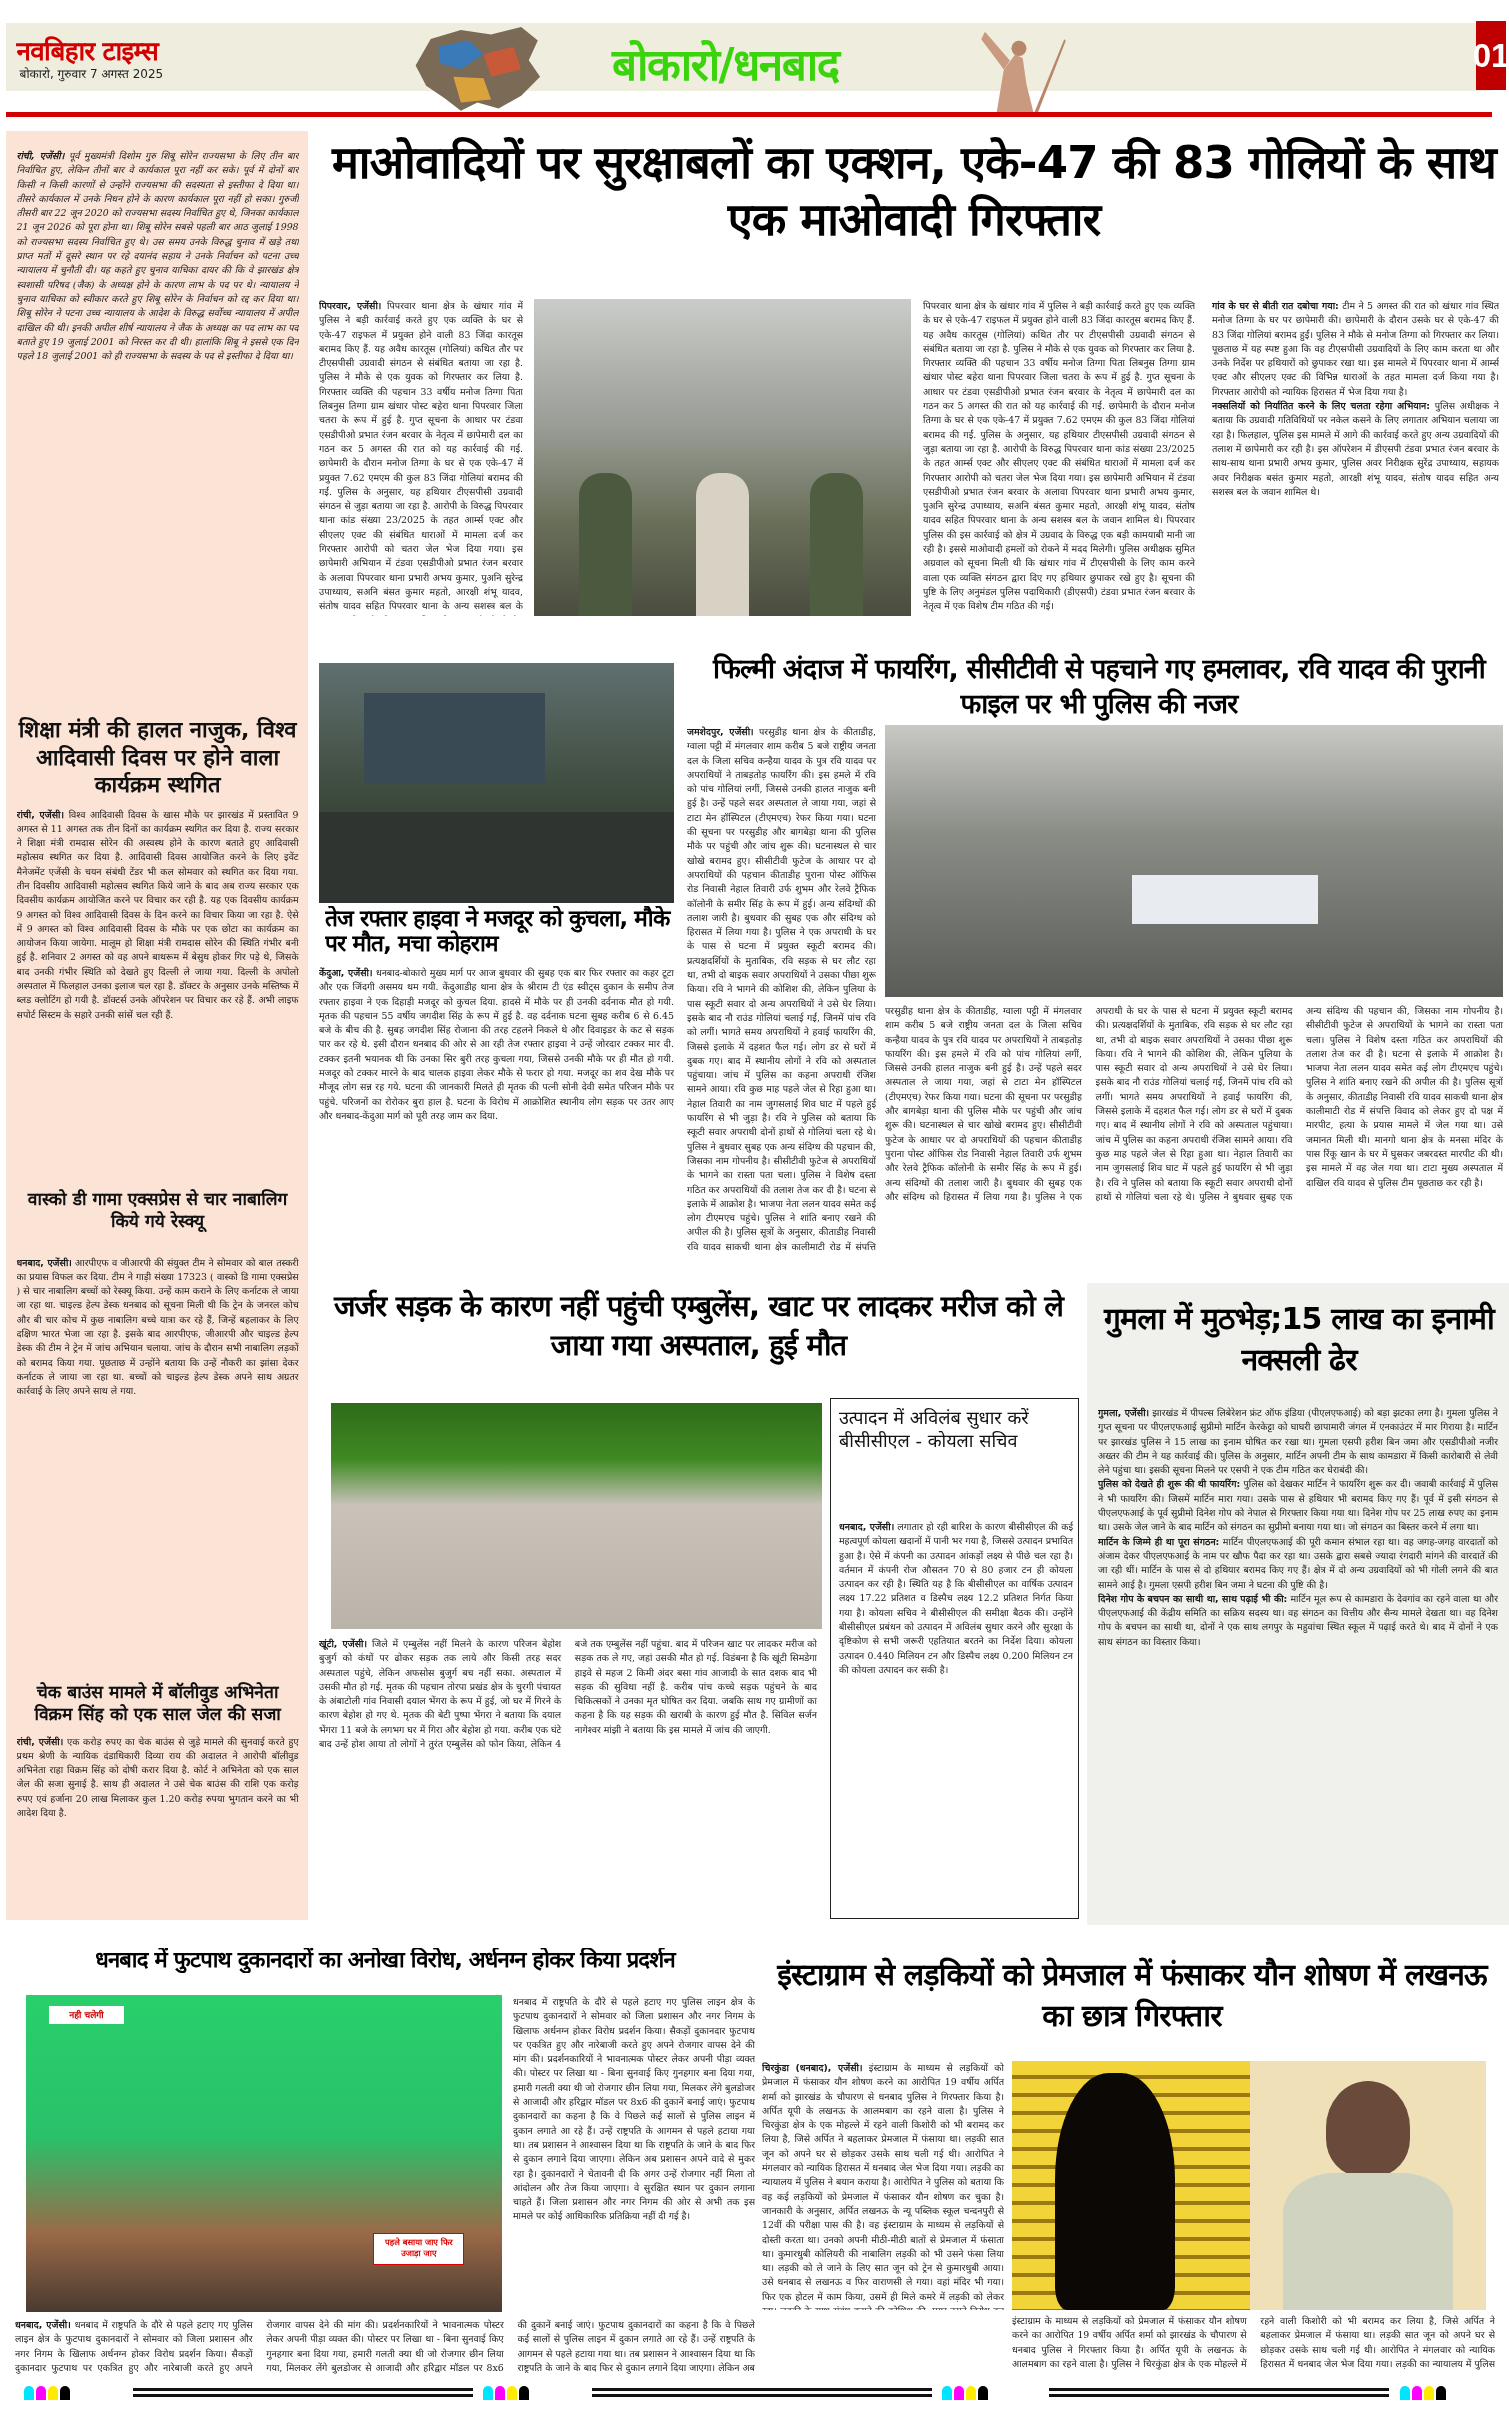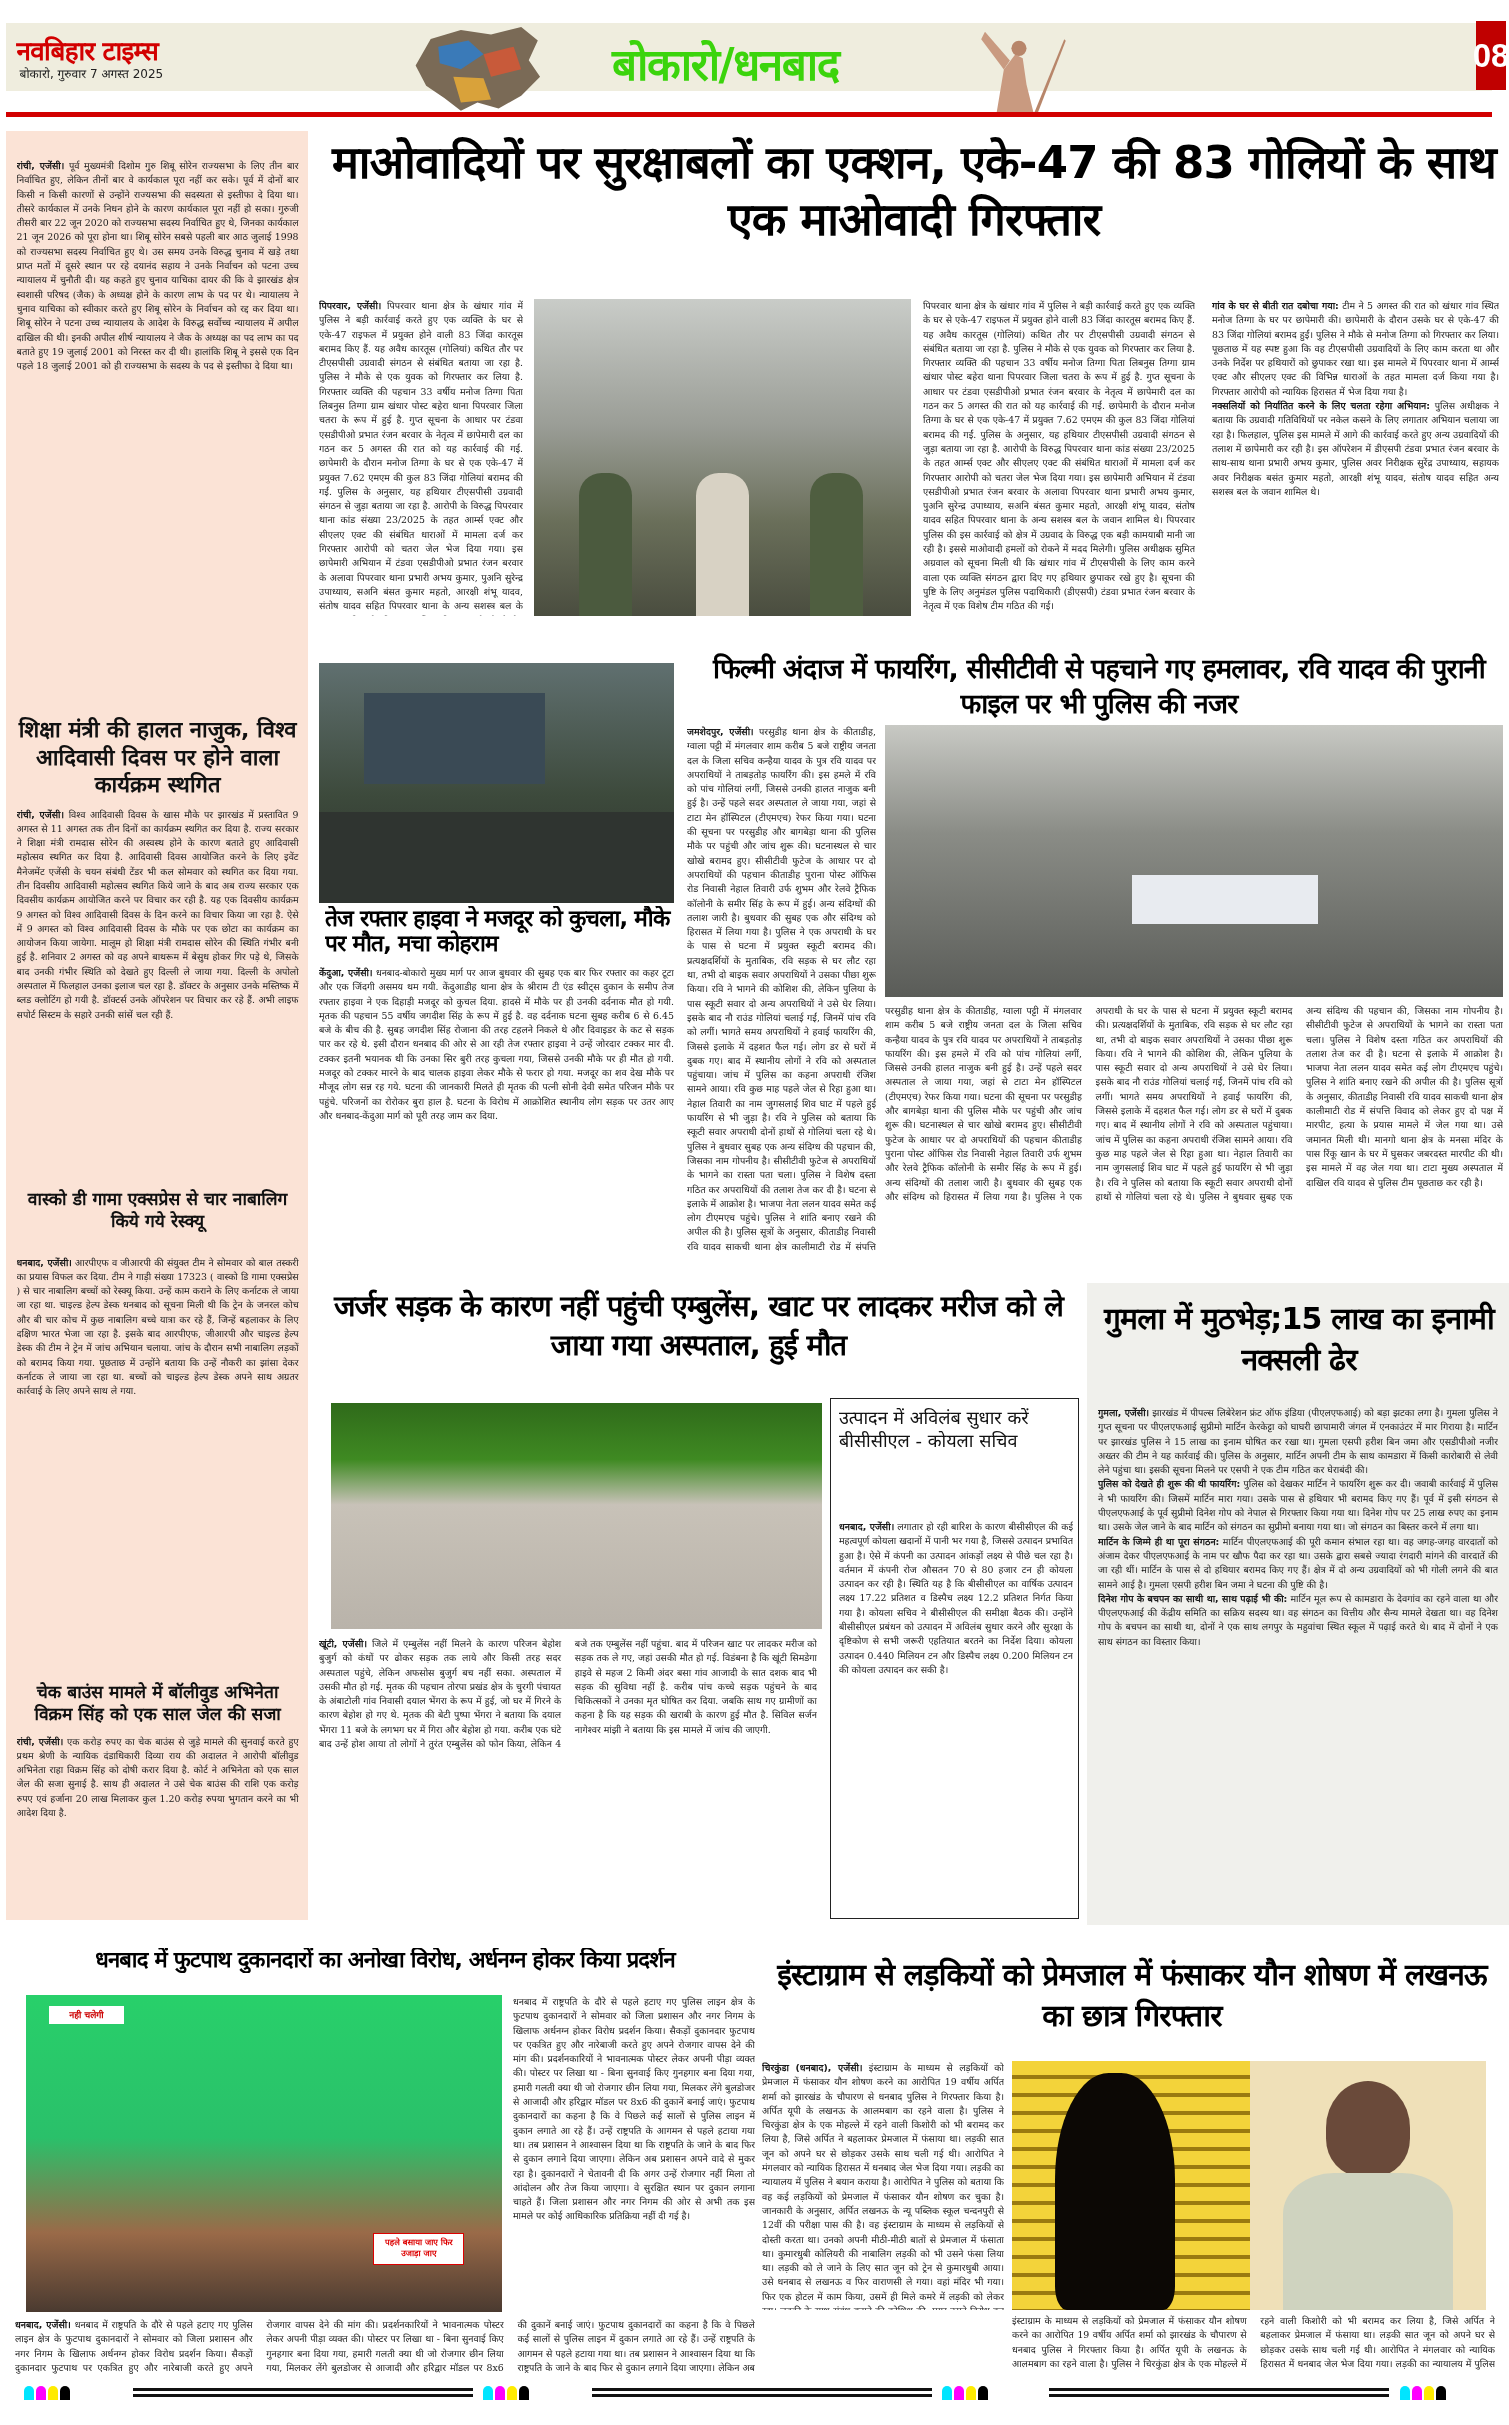--- a/index.html
+++ b/index.html
@@ -63,27 +63,27 @@
   <path d="M100,40 L140,30 L150,60 L110,70 Z" fill="#c85a3a"></path>
   <path d="M60,70 L100,72 L110,100 L70,104 Z" fill="#d9a23a"></path>
 </svg>
 <div class="abs section-title">बोकारो/धनबाद</div>
 <svg class="abs statue-art" viewBox="0 0 200 120">
   <path d="M60,120 L70,60 L85,40 L95,45 L100,80 L110,120 Z" fill="#c99a80"></path>
   <path d="M70,60 L40,20 L45,10 L78,48 Z" fill="#c99a80"></path>
   <circle cx="90" cy="32" r="10" fill="#b8866a"></circle>
   <path d="M110,118 L150,20 L152,22 L114,120 Z" fill="#b8866a"></path>
 </svg>
-<div class="abs page-num">08</div>
+<div class="abs page-num">01</div>
 <div class="abs mast-red-line"></div>
 
 <div class="abs sidebar"></div>
 
 <div class="block" style="left:16.6px; top:137px; width:282px;">
-  <div class="side-body" style="margin-top:22px; height:423px; overflow:hidden;">
+  <div class="side-body" style="margin-top:12px; height:423px; overflow:hidden;font-style:italic;">
     <b>रांची, एजेंसी।</b>
     <span>पूर्व मुख्यमंत्री दिशोम गुरु शिबू सोरेन राज्यसभा के लिए तीन बार निर्वाचित हुए, लेकिन तीनों बार वे कार्यकाल पूरा नहीं कर सके। पूर्व में दोनों बार किसी न किसी कारणों से उन्होंने राज्यसभा की सदस्यता से इस्तीफा दे दिया था। तीसरे कार्यकाल में उनके निधन होने के कारण कार्यकाल पूरा नहीं हो सका। गुरुजी तीसरी बार 22 जून 2020 को राज्यसभा सदस्य निर्वाचित हुए थे, जिनका कार्यकाल 21 जून 2026 को पूरा होना था। शिबू सोरेन सबसे पहली बार आठ जुलाई 1998 को राज्यसभा सदस्य निर्वाचित हुए थे। उस समय उनके विरुद्ध चुनाव में खड़े तथा प्राप्त मतों में दूसरे स्थान पर रहे दयानंद सहाय ने उनके निर्वाचन को पटना उच्च न्यायालय में चुनौती दी। यह कहते हुए चुनाव याचिका दायर की कि वे झारखंड क्षेत्र स्वशासी परिषद (जैक) के अध्यक्ष होने के कारण लाभ के पद पर थे। न्यायालय ने चुनाव याचिका को स्वीकार करते हुए शिबू सोरेन के निर्वाचन को रद्द कर दिया था। शिबू सोरेन ने पटना उच्च न्यायालय के आदेश के विरुद्ध सर्वोच्च न्यायालय में अपील दाखिल की थी। इनकी अपील शीर्ष न्यायालय ने जैक के अध्यक्ष का पद लाभ का पद बताते हुए 19 जुलाई 2001 को निरस्त कर दी थी। हालांकि शिबू ने इससे एक दिन पहले 18 जुलाई 2001 को ही राज्यसभा के सदस्य के पद से इस्तीफा दे दिया था।</span>
   </div>
 </div>
 
 <div class="block" style="left:16.6px; top:716px; width:282px;">
   <div class="side-head" style="font-size:22px; line-height:1.25;">शिक्षा मंत्री की हालत नाजुक, विश्व आदिवासी दिवस पर होने वाला कार्यक्रम स्थगित</div>
   <div class="side-body" style="margin-top:9px; height:393px; overflow:hidden;">
     <b>रांची, एजेंसी।</b>
     <span>विश्व आदिवासी दिवस के खास मौके पर झारखंड में प्रस्तावित 9 अगस्त से 11 अगस्त तक तीन दिनों का कार्यक्रम स्थगित कर दिया है. राज्य सरकार ने शिक्षा मंत्री रामदास सोरेन की अस्वस्थ होने के कारण बताते हुए आदिवासी महोत्सव स्थगित कर दिया है. आदिवासी दिवस आयोजित करने के लिए इवेंट मैनेजमेंट एजेंसी के चयन संबंधी टेंडर भी कल सोमवार को स्थगित कर दिया गया. तीन दिवसीय आदिवासी महोत्सव स्थगित किये जाने के बाद अब राज्य सरकार एक दिवसीय कार्यक्रम आयोजित करने पर विचार कर रही है. यह एक दिवसीय कार्यक्रम 9 अगस्त को विश्व आदिवासी दिवस के दिन करने का विचार किया जा रहा है. ऐसे में 9 अगस्त को विश्व आदिवासी दिवस के मौके पर एक छोटा का कार्यक्रम का आयोजन किया जायेगा. मालूम हो शिक्षा मंत्री रामदास सोरेन की स्थिति गंभीर बनी हुई है. शनिवार 2 अगस्त को वह अपने बाथरूम में बेसुध होकर गिर पड़े थे, जिसके बाद उनकी गंभीर स्थिति को देखते हुए दिल्ली ले जाया गया. दिल्ली के अपोलो अस्पताल में फिलहाल उनका इलाज चल रहा है. डॉक्टर के अनुसार उनके मस्तिष्क में ब्लड क्लोटिंग हो गयी है. डॉक्टर्स उनके ऑपरेशन पर विचार कर रहे हैं. अभी लाइफ सपोर्ट सिस्टम के सहारे उनकी सांसें चल रही हैं.</span>

